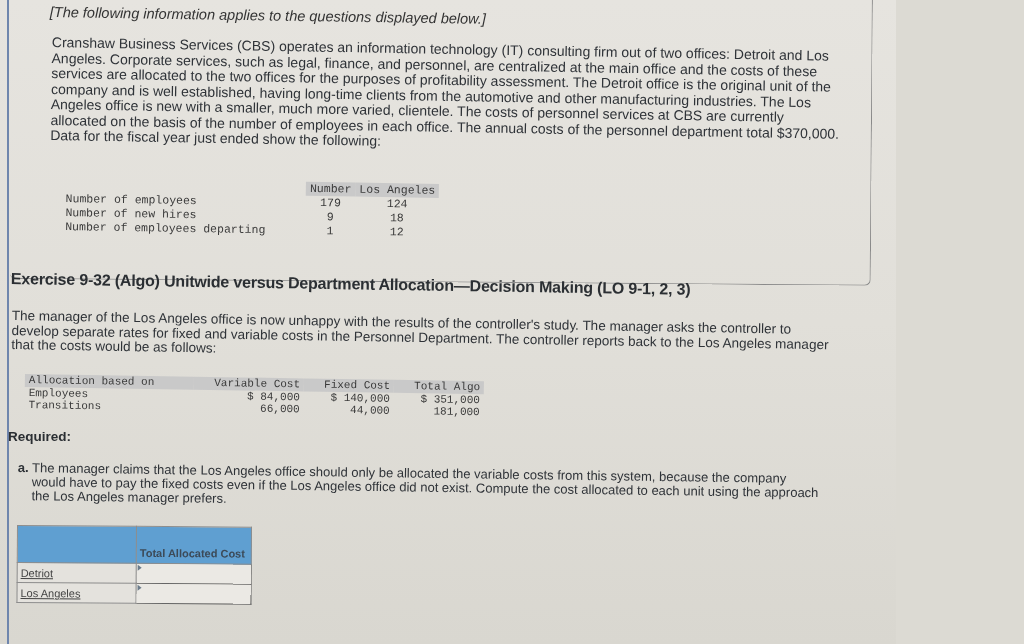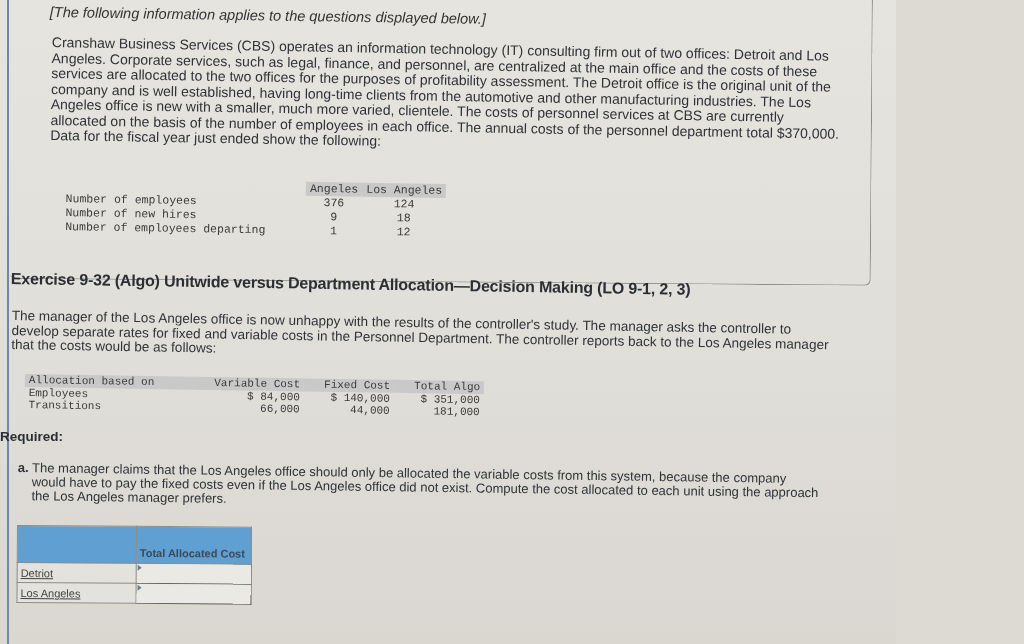--- a/index.html
+++ b/index.html
@@ -121,21 +121,21 @@
       padding: 0 4px;
       line-height: 12.5px;
       font-weight: normal;
       white-space: nowrap;
     }
     .data-table-2 th.hdr { background: #c9c9c9; }
     .data-table-2 .lbl { text-align: left; padding-right: 40px; }
     .data-table-2 .num { text-align: right; padding-left: 20px; }
     .required {
       position: absolute;
-      left: 0;
+      left: 8px;
       top: 429px;
       font-size: 13.5px;
       font-weight: bold;
       color: #2b2f33;
     }
     .question-a {
       position: absolute;
       left: 18px;
       top: 461px;
       width: 820px;
@@ -207,26 +207,26 @@
   <div class="info-box"></div>
 
   <div class="intro">[The following information applies to the questions displayed below.]</div>
 
   <div class="para1">Cranshaw Business Services (CBS) operates an information technology (IT) consulting firm out of two offices: Detroit and Los Angeles. Corporate services, such as legal, finance, and personnel, are centralized at the main office and the costs of these services are allocated to the two offices for the purposes of profitability assessment. The Detroit office is the original unit of the company and is well established, having long-time clients from the automotive and other manufacturing industries. The Los Angeles office is new with a smaller, much more varied, clientele. The costs of personnel services at CBS are currently allocated on the basis of the number of employees in each office. The annual costs of the personnel department total $370,000. Data for the fiscal year just ended show the following:</div>
 
   <table class="data-table-1">
     <tbody>
         <tr>
       <th class="lbl"></th>
-      <th class="hdr">Angeles</th>
+      <th class="hdr">Number</th>
       <th class="hdr">Los Angeles</th>
     </tr>
     <tr>
       <td class="lbl">Number of employees</td>
-      <td class="num">376</td>
+      <td class="num">179</td>
       <td class="num">124</td>
     </tr>
     <tr>
       <td class="lbl">Number of new hires</td>
       <td class="num">9</td>
       <td class="num">18</td>
     </tr>
     <tr>
       <td class="lbl">Number of employees departing</td>
       <td class="num">1</td>

